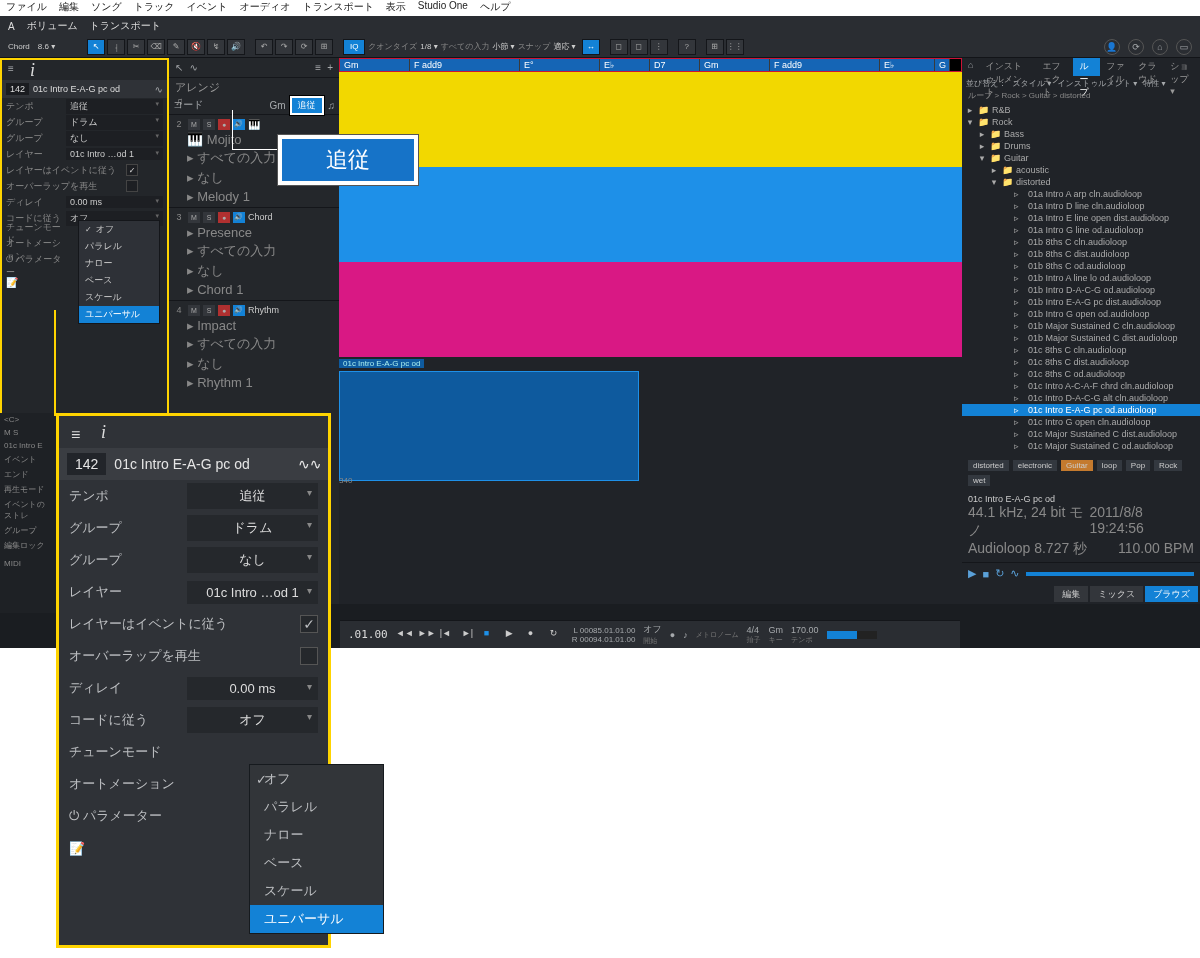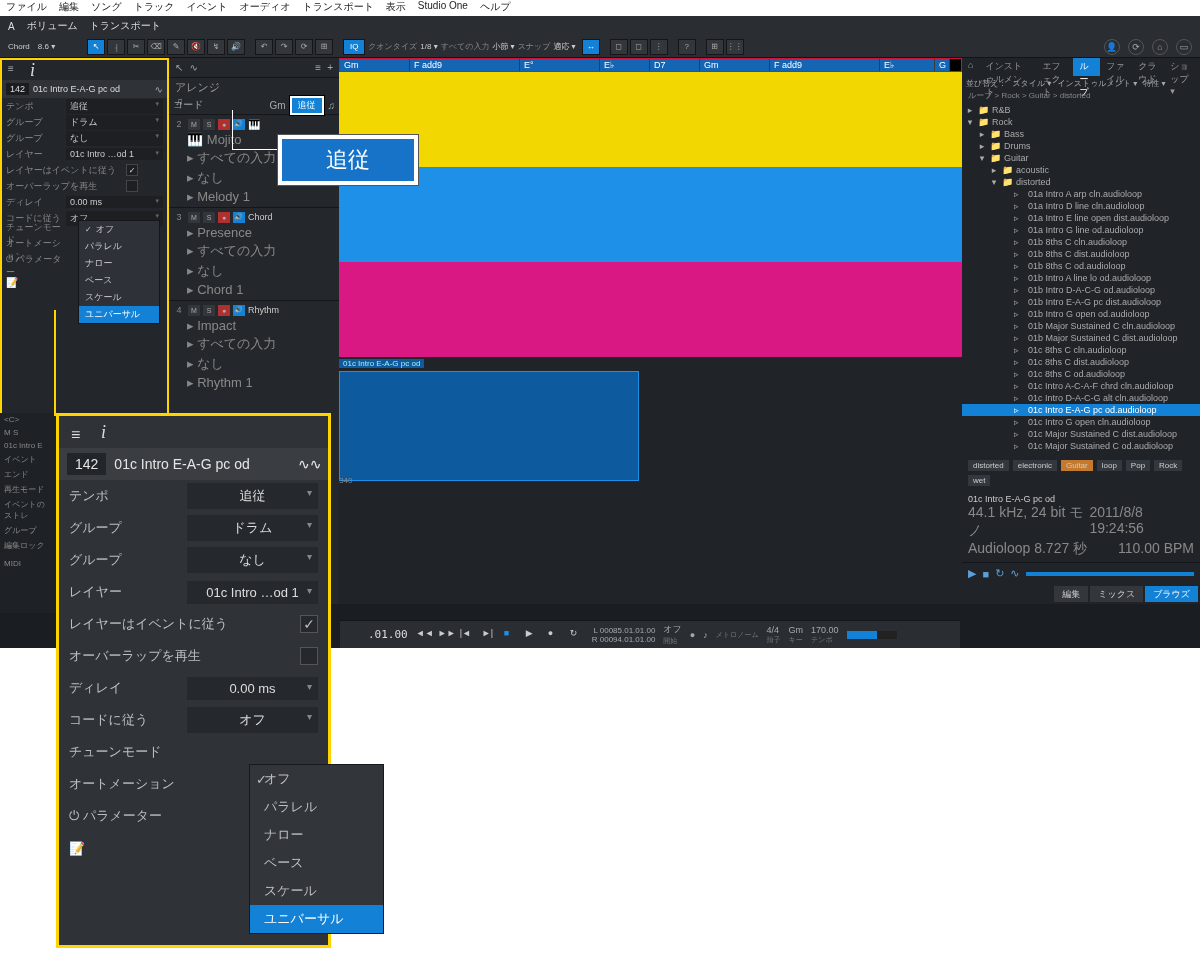--- a/index.html
+++ b/index.html
@@ -74,21 +74,21 @@
 .brtag { background: #33383f; padding: 1px 5px; font-size: 8px; color: #ccc; }
 .brtag.hi { background: #c47a2e; }
 .brinfo { padding: 4px 6px; font-size: 9px; color: #ccc; }
 .brinfo .r2 { display: flex; justify-content: space-between; font-size: 14px; color: #888; }
 .brplay { height: 22px; display: flex; align-items: center; gap: 6px; padding: 0 6px; border-top: 1px solid #14161a; }
 .brplay span { color: #5aa0d8; font-size: 11px; }
 .brbtm { height: 20px; display: flex; justify-content: flex-end; gap: 2px; padding: 2px; }
 .brbtm .bb { padding: 2px 8px; background: #33363b; font-size: 9px; color: #ccc; }
 .brbtm .bb.active { background: #1382d6; color: #fff; }
 .transport { position: absolute; bottom: 0; left: 340px; right: 240px; height: 28px; background: #2a2d32; border-top: 1px solid #14161a; display: flex; align-items: center; padding: 0 8px; gap: 8px; font-size: 9px; }
-.tctime { font-family: monospace; color: #ddd; font-size: 11px; margin-left: 20px; }
+.tctime { font-family: monospace; color: #ddd; font-size: 11px; }
 .tcbtn { width: 14px; height: 14px; color: #ccc; }
 
 
 .callout1 { position: absolute; left: 278px; top: 135px; width: 140px; height: 50px; background: #1673c8; color: #fff; display: flex; align-items: center; justify-content: center; font-size: 22px; border: 4px solid #fff; outline: 1px solid #555; z-index: 10; }
 .calloutline { position: absolute; left: 232px; top: 110px; width: 50px; height: 40px; border-left: 1px solid #fff; border-bottom: 1px solid #fff; z-index: 9; }
 
 
 .zoompanel { position: absolute; left: 56px; top: 413px; width: 275px; height: 535px; background: #2f3237; border: 3px solid #ffd400; z-index: 20; color: #bdbfc2; font-size: 14px; }
 .zp-head { height: 32px; display: flex; align-items: center; padding: 0 12px; gap: 14px; }
 .zp-mic { width: 16px; height: 12px; display: inline-block; }

